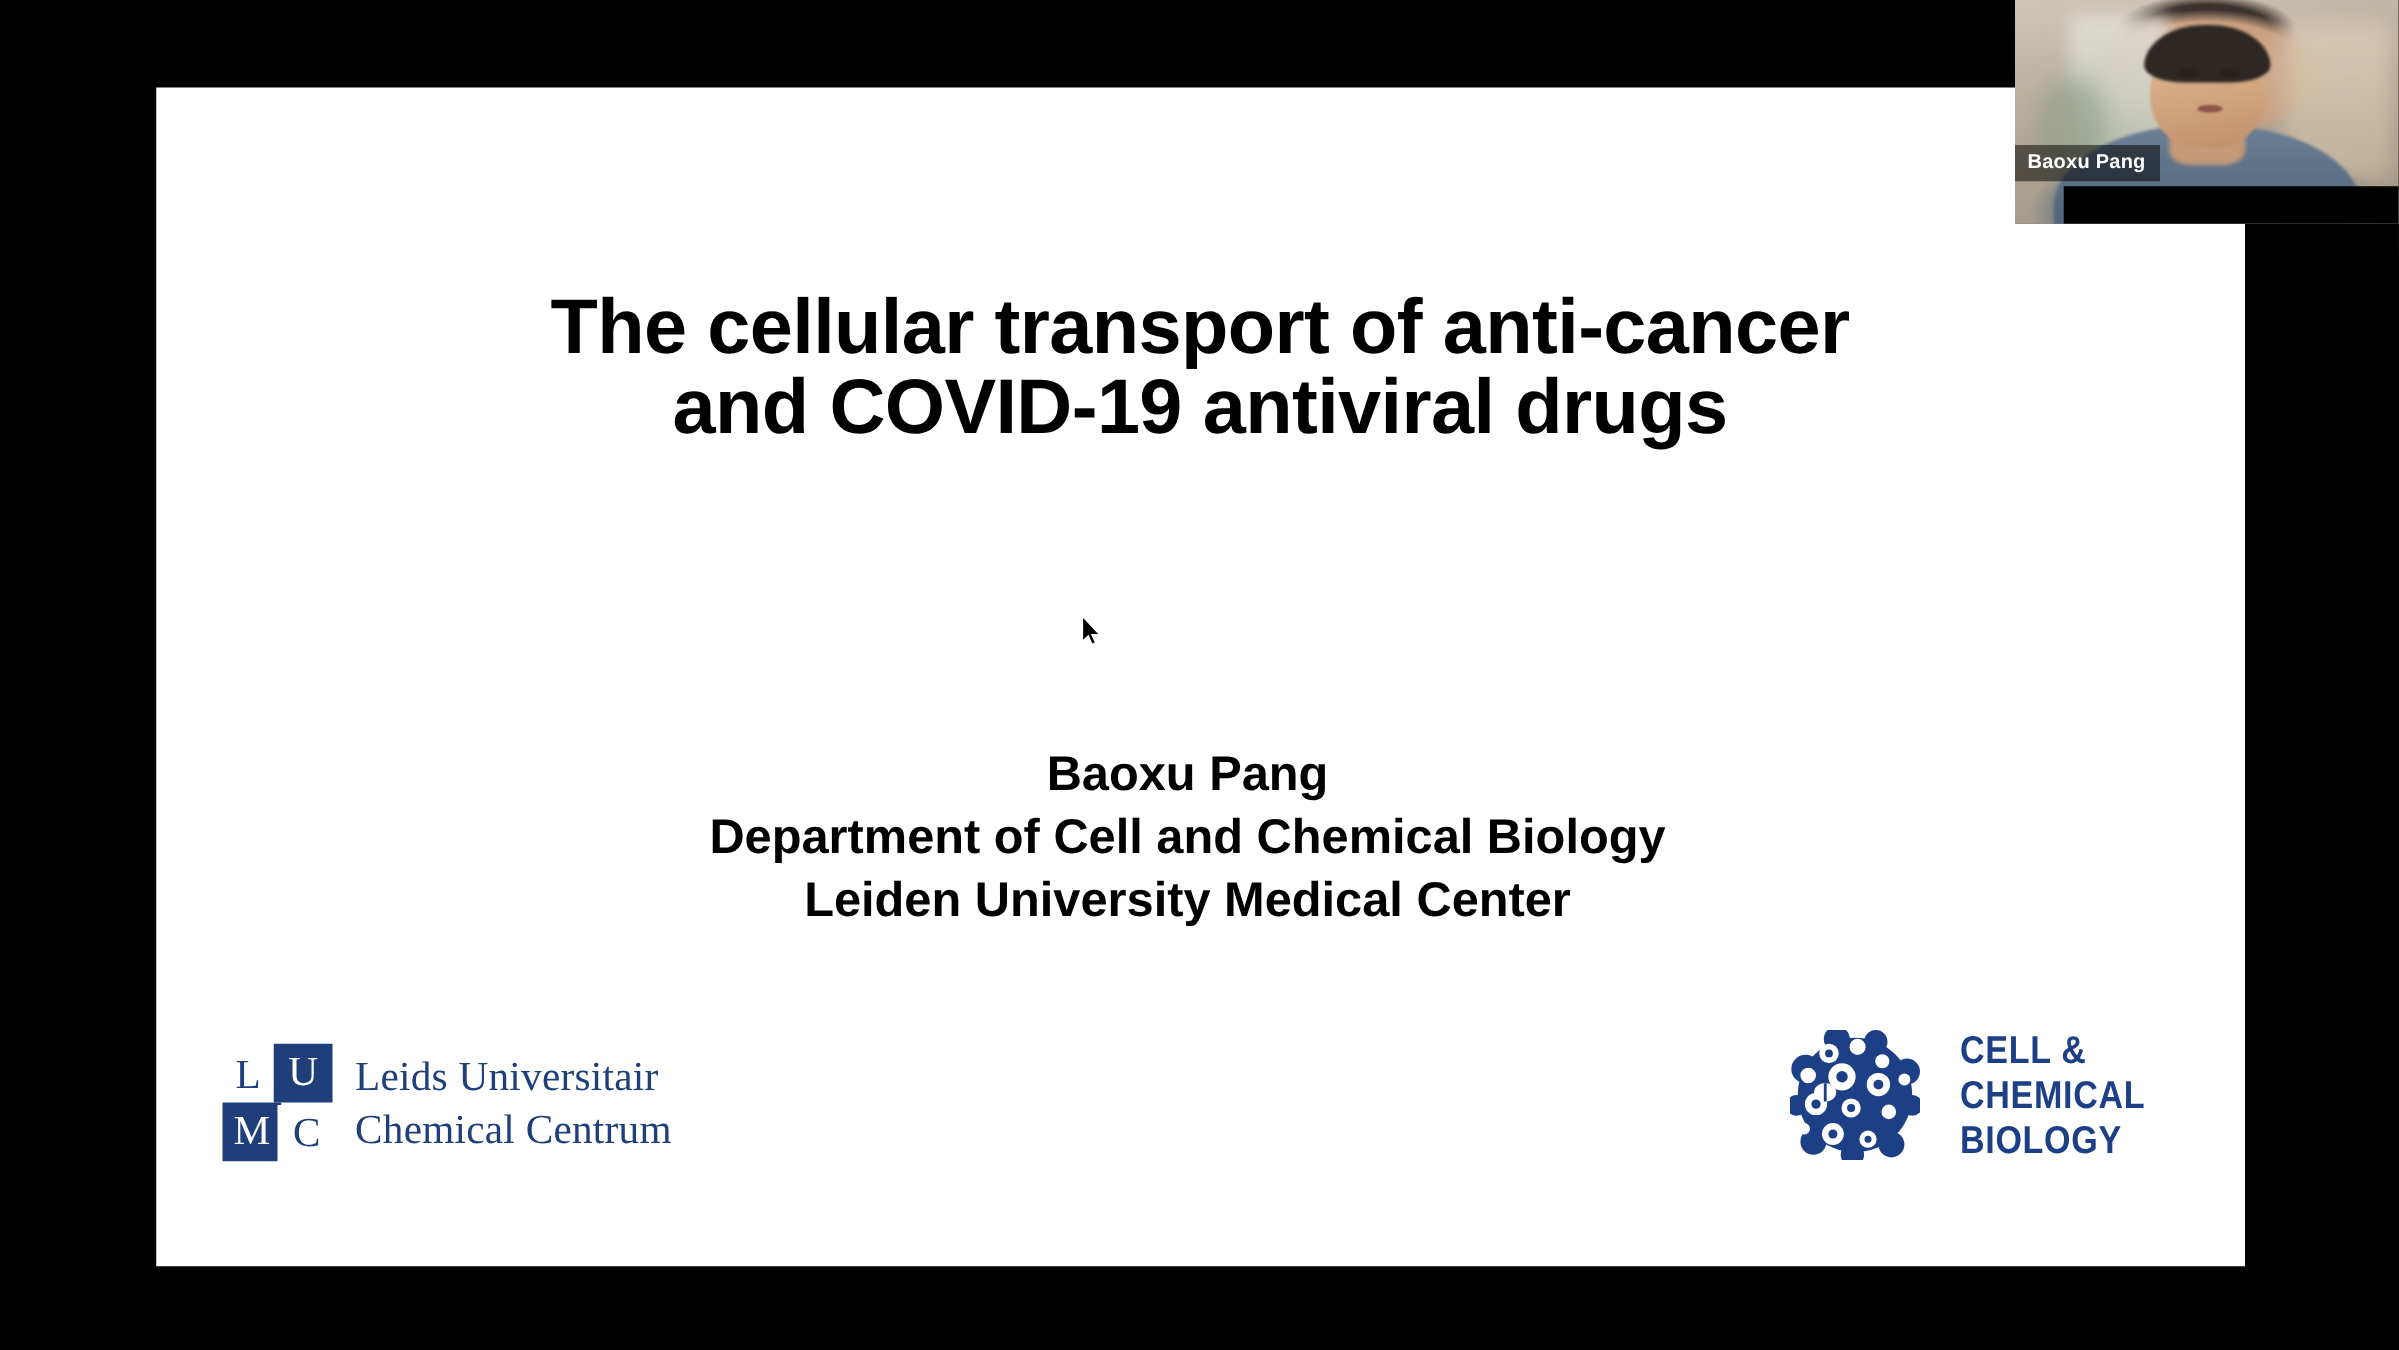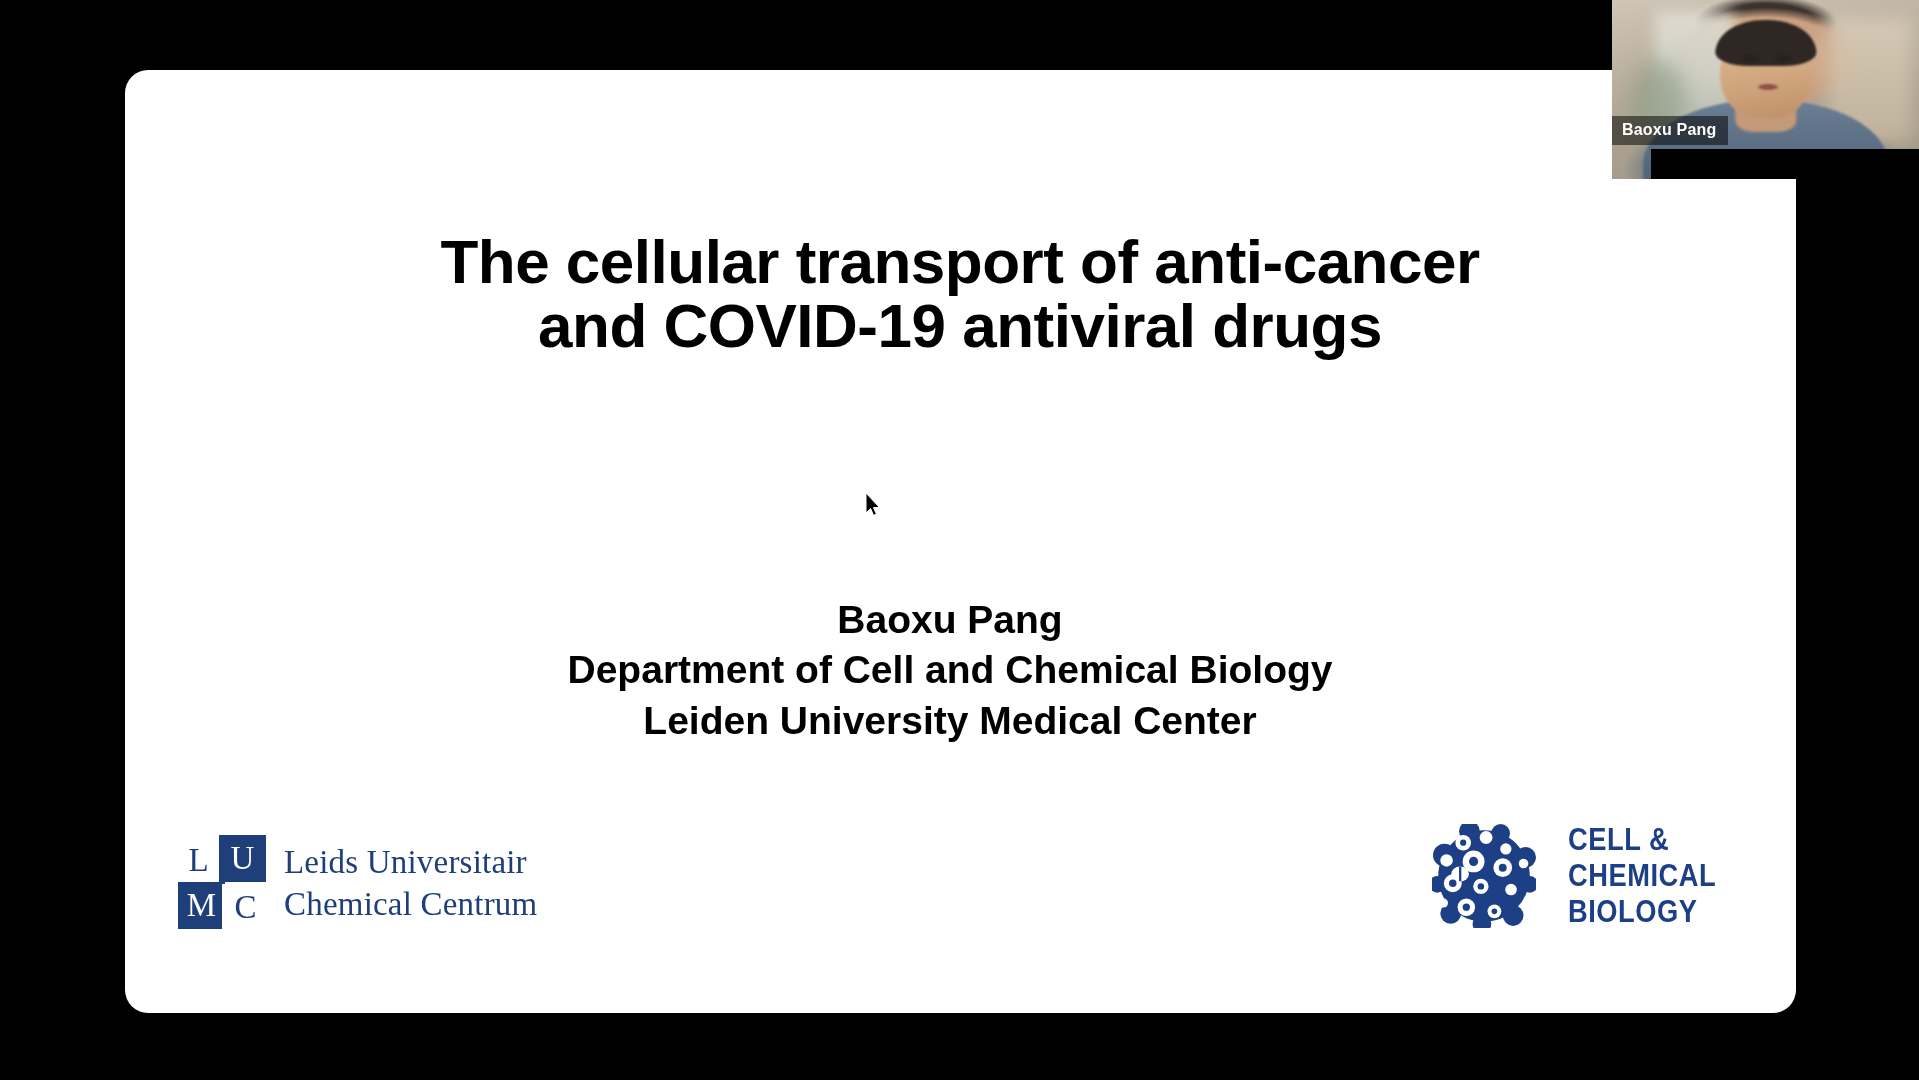--- a/index.html
+++ b/index.html
@@ -22,21 +22,20 @@
 
   
   #slide {
     position: absolute;
     left: 125px;
     top: 70px;
     width: 1671px;
     height: 943px;
     background: #ffffff;
     overflow: hidden;
-    border-radius: 23px;
   }
 
   #slide-title {
     position: absolute;
     left: 90px;
     top: 160px;
     width: 1490px;
     text-align: center;
     font-family: "Liberation Sans", sans-serif;
     font-weight: bold;

